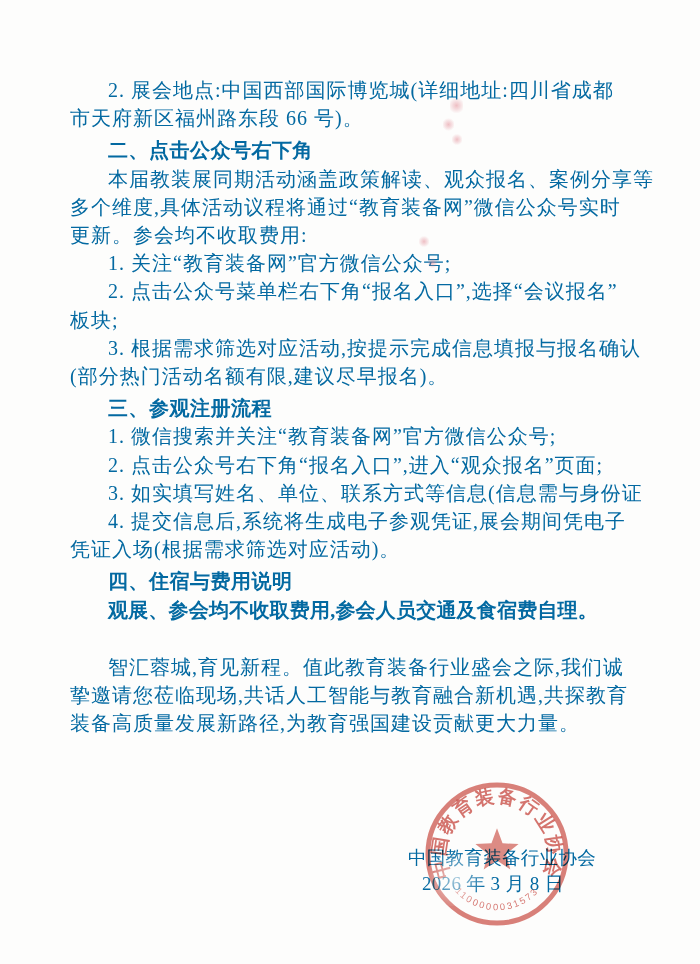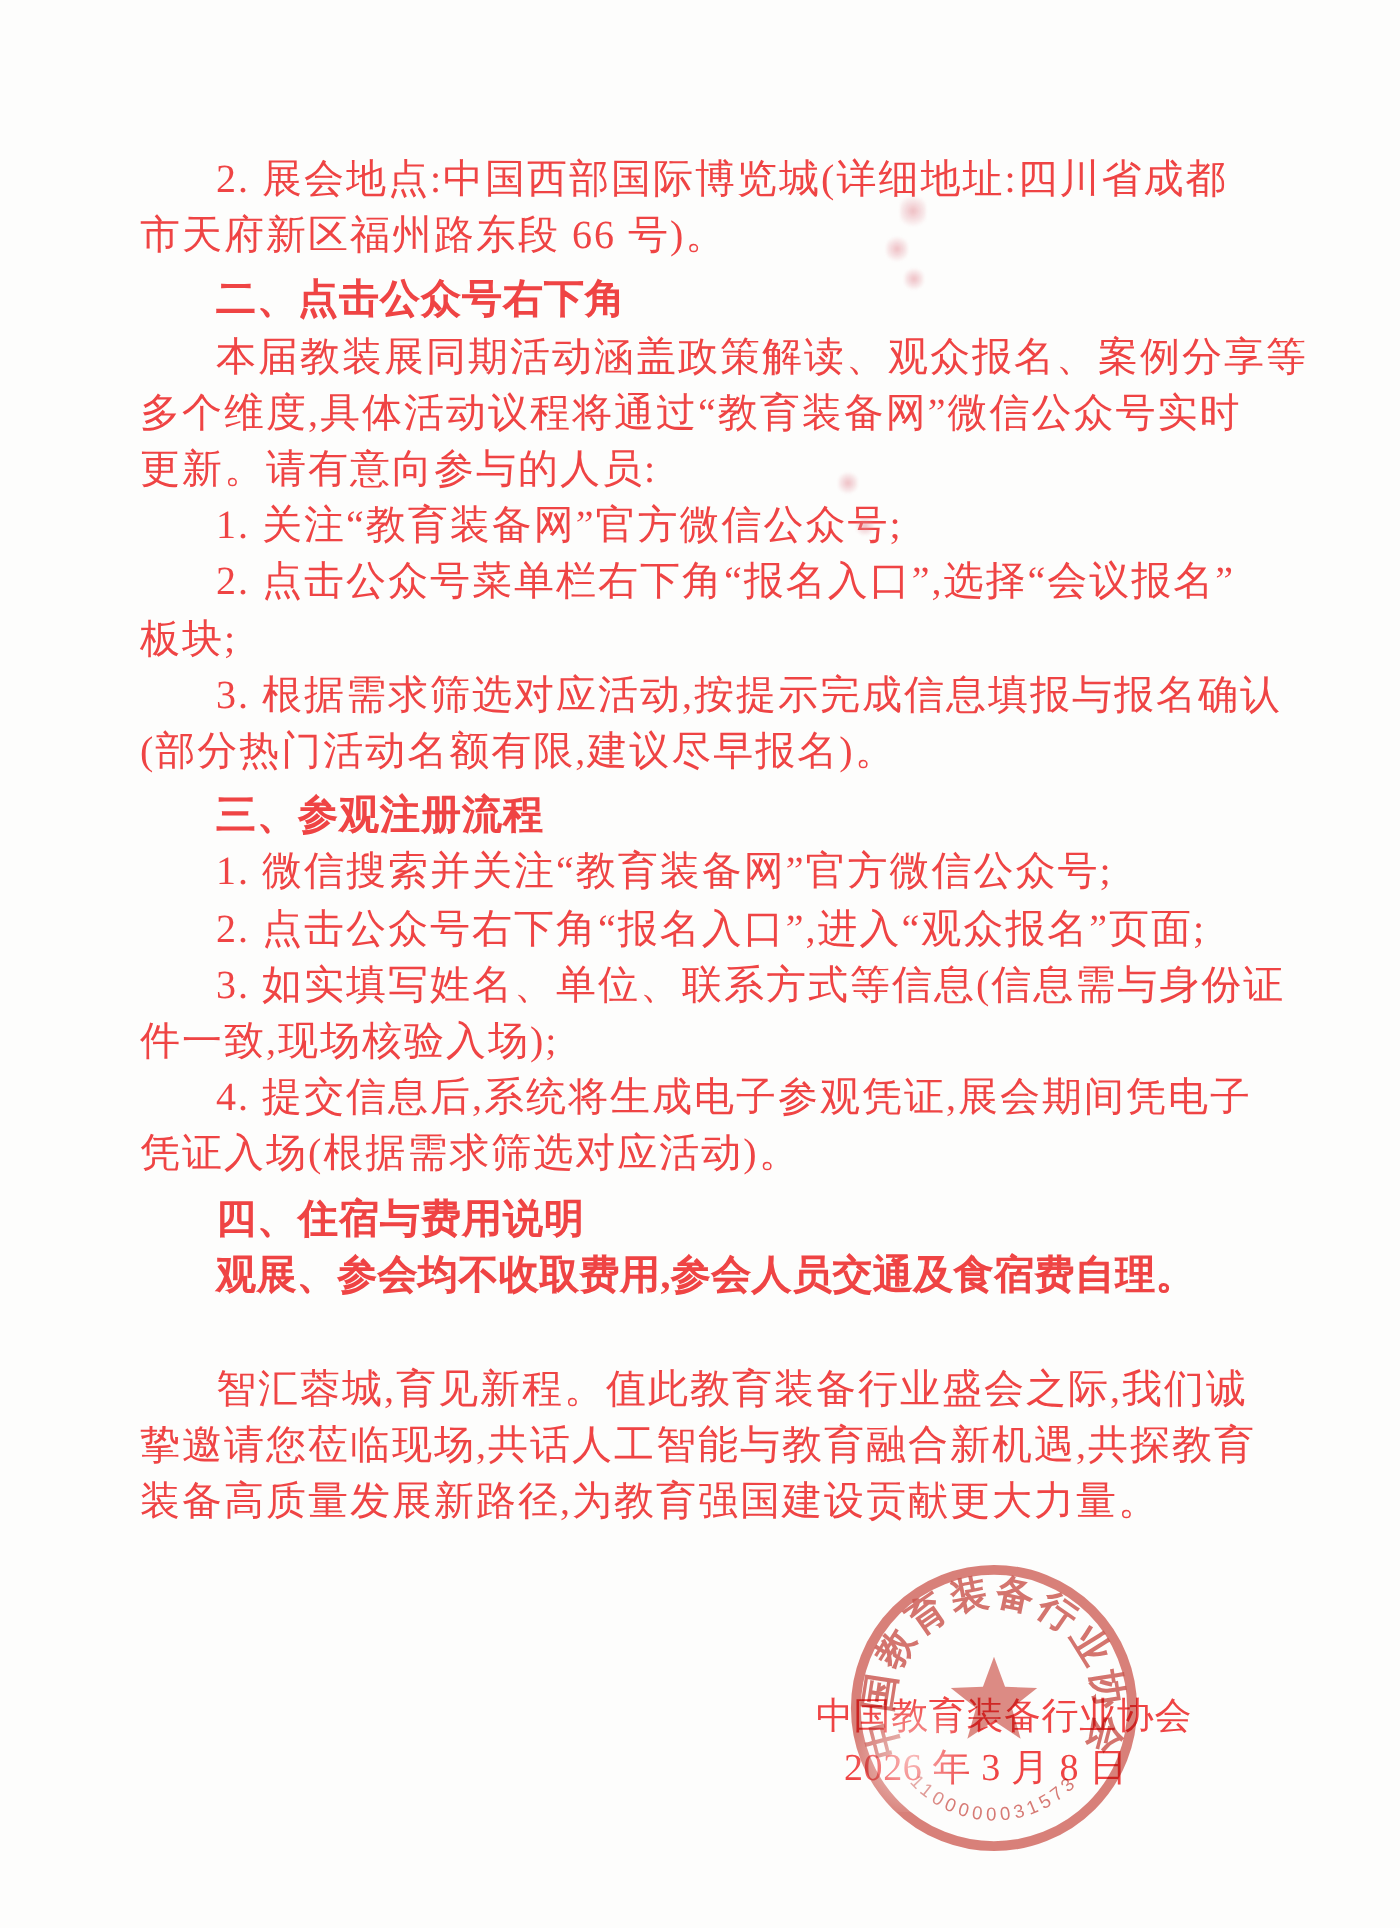--- a/index.html
+++ b/index.html
@@ -6,21 +6,21 @@
   body {
     width: 700px; height: 964px;
     background: #ffffff;
     font-family: "Liberation Serif", "DejaVu Serif", serif;
   }
   .page {
     position: relative;
     width: 700px; height: 964px;
     background: #fdfdfc;
     overflow: hidden;
-    color: #ef4444;
+    color: #0369a1;
   }
   .textblock {
     position: absolute;
     left: 70px; top: 76px;
     width: 566px;
     font-size: 20px;
     line-height: 28.2px;
     letter-spacing: 1px;
   }
   .line { white-space: nowrap; }
@@ -89,31 +89,30 @@
 <body>
 
 <div class="page">
 
   <div class="textblock" id="lines-container">
       <div class="line body ind">2. 展会地点:中国西部国际博览城(详细地址:四川省成都</div>
       <div class="line body">市天府新区福州路东段 66 号)。</div>
       <div class="line heading ind">二、点击公众号右下角</div>
       <div class="line body ind">本届教装展同期活动涵盖政策解读、观众报名、案例分享等</div>
       <div class="line body">多个维度,具体活动议程将通过“教育装备网”微信公众号实时</div>
-      <div class="line body">更新。请有意向参与的人员:</div>
+      <div class="line body">更新。参会均不收取费用:</div>
       <div class="line body ind">1. 关注“教育装备网”官方微信公众号;</div>
       <div class="line body ind">2. 点击公众号菜单栏右下角“报名入口”,选择“会议报名”</div>
       <div class="line body">板块;</div>
       <div class="line body ind">3. 根据需求筛选对应活动,按提示完成信息填报与报名确认</div>
       <div class="line body">(部分热门活动名额有限,建议尽早报名)。</div>
       <div class="line heading ind">三、参观注册流程</div>
       <div class="line body ind">1. 微信搜索并关注“教育装备网”官方微信公众号;</div>
       <div class="line body ind">2. 点击公众号右下角“报名入口”,进入“观众报名”页面;</div>
       <div class="line body ind">3. 如实填写姓名、单位、联系方式等信息(信息需与身份证</div>
-      <div class="line body">件一致,现场核验入场);</div>
       <div class="line body ind">4. 提交信息后,系统将生成电子参观凭证,展会期间凭电子</div>
       <div class="line body">凭证入场(根据需求筛选对应活动)。</div>
       <div class="line heading ind">四、住宿与费用说明</div>
       <div class="line bold ind">观展、参会均不收取费用,参会人员交通及食宿费自理。</div>
       <div class="line body ind gap">智汇蓉城,育见新程。值此教育装备行业盛会之际,我们诚</div>
       <div class="line body">挚邀请您莅临现场,共话人工智能与教育融合新机遇,共探教育</div>
       <div class="line body">装备高质量发展新路径,为教育强国建设贡献更大力量。</div>
     </div>
 
   <div class="signature">中国教育装备行业协会</div>

